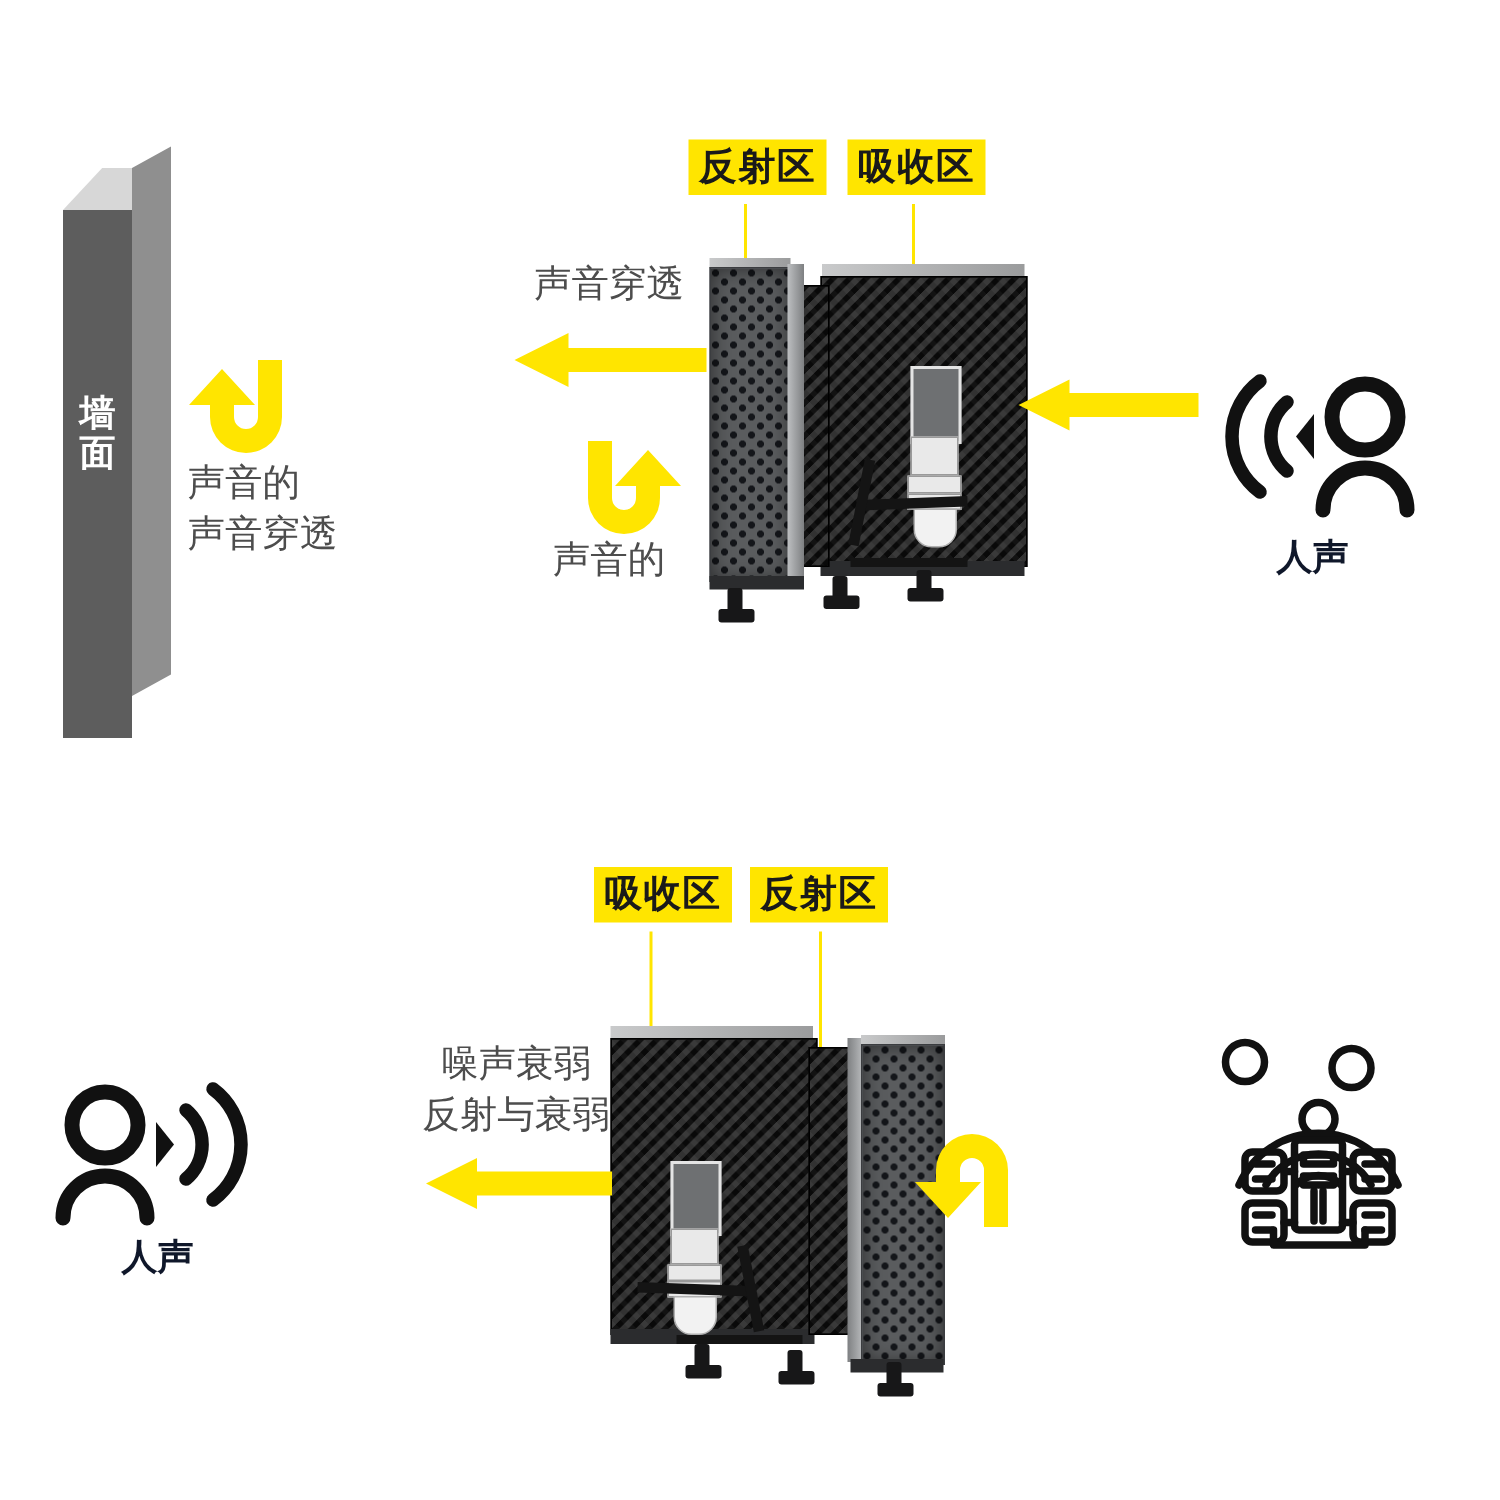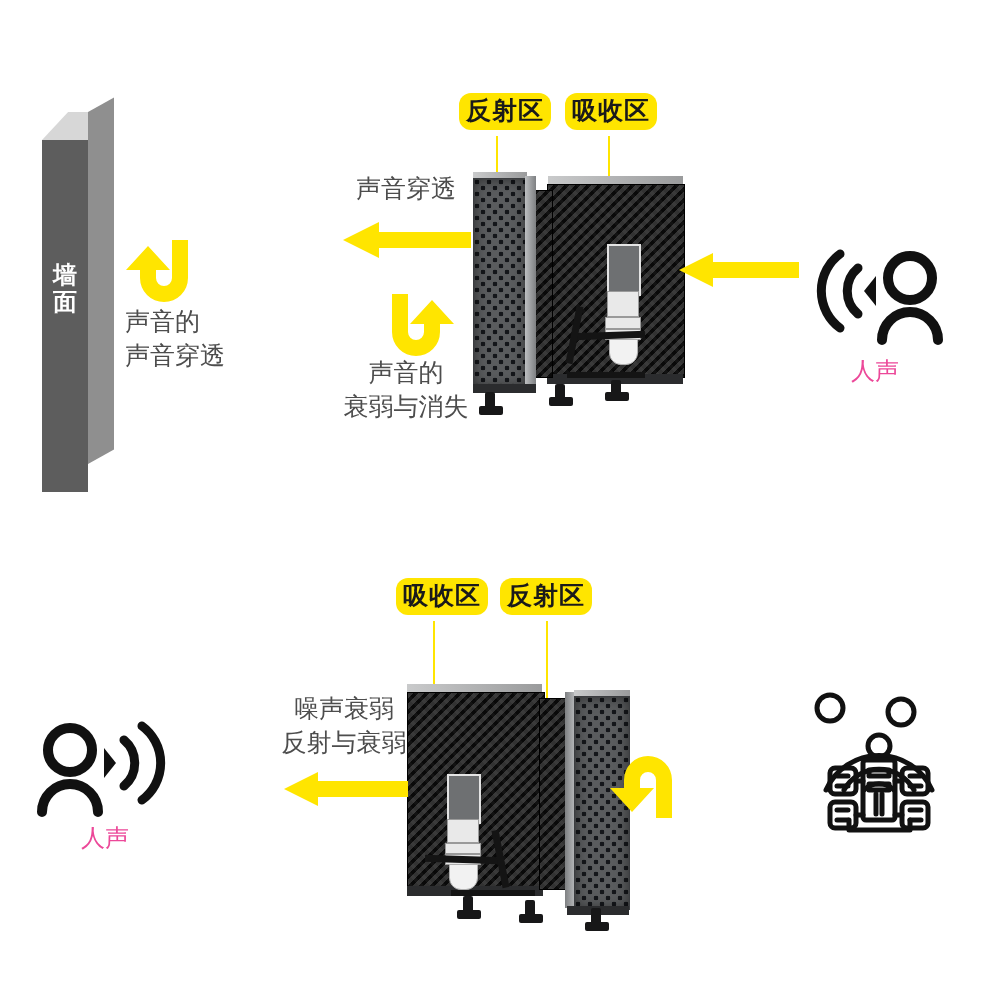--- a/index.html
+++ b/index.html
@@ -18,34 +18,34 @@
   .tag{
     background:#FFE500;
     color:#1a1a1a;
     font-weight:bold;
     font-size:25px;
     letter-spacing:1px;
     padding:3px 7px 5px 7px;
     line-height:1.05;
     white-space:nowrap;
     font-family:"DejaVu Sans","Liberation Sans",sans-serif;
-    border-radius:12px;
   }
 
   
   .txt{
     color:#4d4d4d;
     font-size:25px;
     line-height:1.34;
     white-space:nowrap;
     font-family:"DejaVu Sans","Liberation Sans",sans-serif;
   }
   .caption{
-    color:#ec4899;font-size:24px;white-space:nowrap;text-align:center;
+    color:#0f172a;font-size:24px;white-space:nowrap;text-align:center;
     font-family:"DejaVu Sans","Liberation Sans",sans-serif;
+    font-weight:bold;
   }
   .txt-center{text-align:center;}
 
   
   .wall-face{
     position:absolute;left:0;top:28px;width:46px;height:352px;
     background:#5d5d5d;
   }
   .wall-side{
     position:absolute;left:46px;top:0px;width:26px;height:352px;
@@ -183,21 +183,20 @@
     </div>
 
     <div class="abs" style="left:382px;top:278px;">
       <svg width="88" height="76" viewBox="0 0 88 76">
         <path d="M78 72 L78 34 A24 24 0 0 0 30 34 L30 42 L16 42 L38 66 L60 42 L46 42 L46 34 A8 8 0 0 1 62 34 L62 72 Z" fill="#FFE500" transform="rotate(180 44 44)"></path>
       </svg>
     </div>
 
     <div class="txt abs txt-center" style="left:296px;top:356px;width:220px;">
       <div>声音的</div>
-      <div>衰弱与消失</div>
     </div>
 
     <div class="abs" style="left:679px;top:253px;">
       <svg width="120" height="34" viewBox="0 0 120 34">
         <path d="M120 9 L34 9 L34 0 L0 17 L34 34 L34 25 L120 25 Z" fill="#FFE500"></path>
       </svg>
     </div>
 
     <div class="abs" style="left:810px;top:236px;">
       <svg width="130" height="110" viewBox="0 0 130 110">

